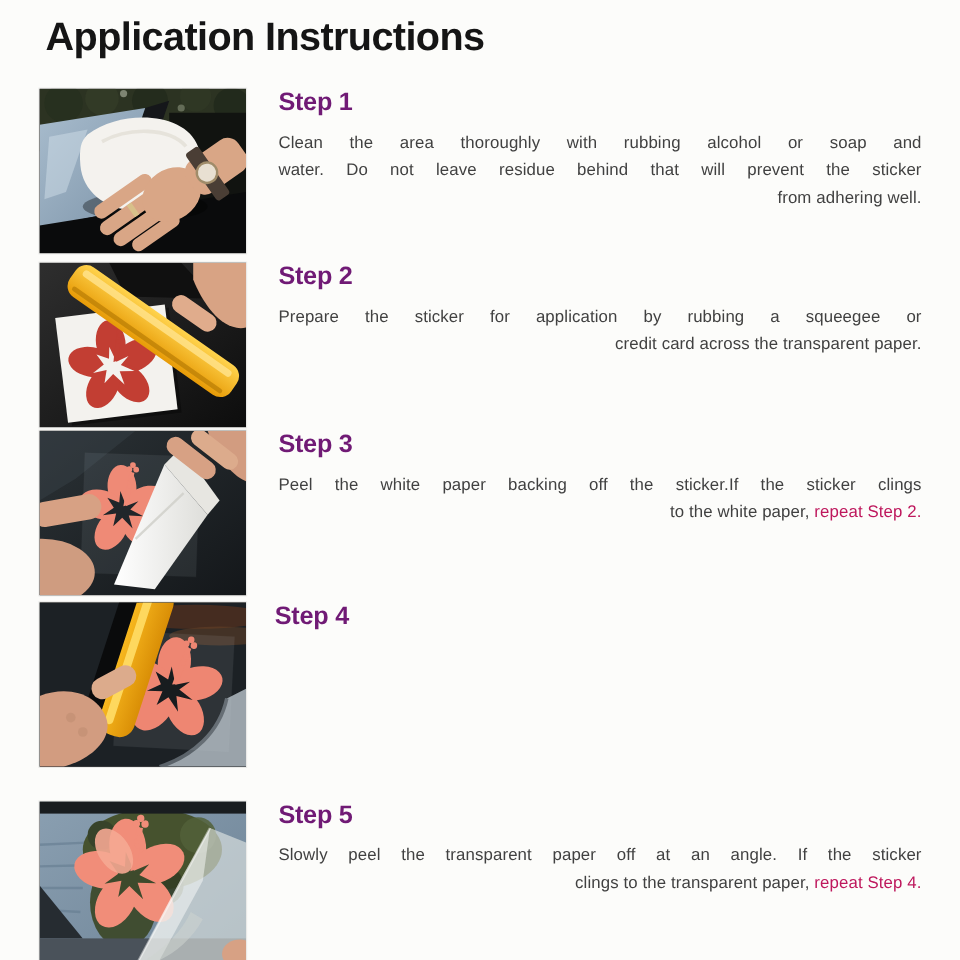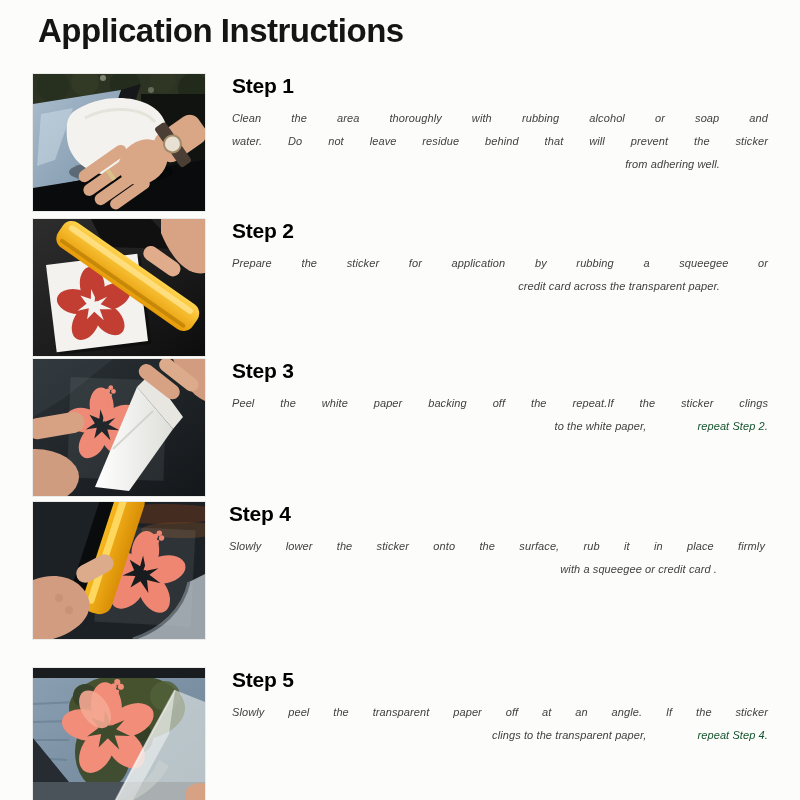--- a/index.html
+++ b/index.html
@@ -21,29 +21,29 @@
 
   .photo {
     width:172px; height:137px; flex:0 0 172px; overflow:hidden;
     box-shadow:0 0 0 1px rgba(0,0,0,0.07);
     background:#222;
   }
   .photo svg { display:block; width:172px; height:137px; }
 
   .copy { width:536px; }
   .step-heading {
-    font-size:21px; font-weight:700; color:#000000; letter-spacing:-0.2px; line-height:24px;
-  }
-  .body { margin-top:9px; font-size:11px; line-height:23px; color:#414141; letter-spacing:0.1px;font-style:italic; }
+    font-size:21px; font-weight:700; color:#701a75; letter-spacing:-0.2px; line-height:24px;
+  }
+  .body { margin-top:9px; font-size:14px; line-height:23px; color:#414141; letter-spacing:0.1px; }
   .jline {
     text-align:justify; text-align-last:justify; text-justify:inter-word;
     white-space:nowrap; height:23px;
   }
   .lline { text-align:right; height:23px; }
-  .hl { color:#14532d;margin-left:48px; }
+  .hl { color:#be185d; }
 </style>
 </head>
 <body>
 
 <svg width="0" height="0" style="position:absolute" aria-hidden="true">
   <defs>
     <g id="hibiscus">
       <g fill="currentColor">
         <g transform="rotate(-90)">
             <ellipse cx="24" cy="0" rx="23" ry="15"></ellipse>
@@ -194,21 +194,21 @@
         <ellipse cx="2" cy="118" rx="44" ry="28" fill="#cf9c80"></ellipse>
         <rect x="-6" y="60" width="58" height="21" rx="10.5" transform="rotate(-10 0 70)" fill="#d7a184"></rect>
         <path d="M140,0 L172,0 L172,42 C158,36 147,20 140,0 Z" fill="#d29c80"></path>
         <rect x="112" y="2" width="48" height="15" rx="7.5" transform="rotate(38 112 2)" fill="#d7a184"></rect>
         <rect x="132" y="-4" width="46" height="14" rx="7" transform="rotate(38 132 -4)" fill="#dcab8c"></rect>
       </svg>
     </div>
     <div class="copy">
       <div class="step-heading">Step 3</div>
       <div class="body">
-        <div class="jline">Peel the white paper backing off the repeat.If the sticker clings</div>
+        <div class="jline">Peel the white paper backing off the sticker.If the sticker clings</div>
         <div class="lline"><span>to the white paper, </span><span class="hl">repeat Step 2.</span></div>
       </div>
     </div>
   </section>
 
   <section class="step step-4">
     <div class="photo">
       <svg viewBox="0 0 172 137">
         <defs>
           <linearGradient id="sq4g" x1="0" y1="0" x2="1" y2="0">
@@ -231,24 +231,20 @@
           <rect x="67" y="-12" width="7" height="116" rx="3.5" fill="#ffdd66" opacity="0.9"></rect>
         </g>
         <path d="M0,78 C26,68 50,78 56,98 C60,114 44,130 20,137 L0,137 Z" fill="#d29c80"></path>
         <rect x="40" y="68" width="40" height="18" rx="9" transform="rotate(-28 40 68)" fill="#dcab8c"></rect>
         <circle cx="26" cy="96" r="4" fill="#c08e72" opacity="0.6"></circle>
         <circle cx="36" cy="108" r="4" fill="#c08e72" opacity="0.6"></circle>
       </svg>
     </div>
     <div class="copy">
       <div class="step-heading">Step 4</div>
-      <div class="body">
-        <div class="jline">Slowly lower the sticker onto the surface, rub it in place firmly</div>
-        <div class="lline"><span>with a squeegee or credit card .</span><span class="hl"></span></div>
-      </div>
     </div>
   </section>
 
   <section class="step step-5">
     <div class="photo">
       <svg viewBox="0 0 172 137">
         <defs>
           <linearGradient id="win5g" x1="0" y1="0" x2="1" y2="1">
             <stop offset="0" stop-color="#8a9fb1"></stop>
               <stop offset="1" stop-color="#6d8396"></stop>

